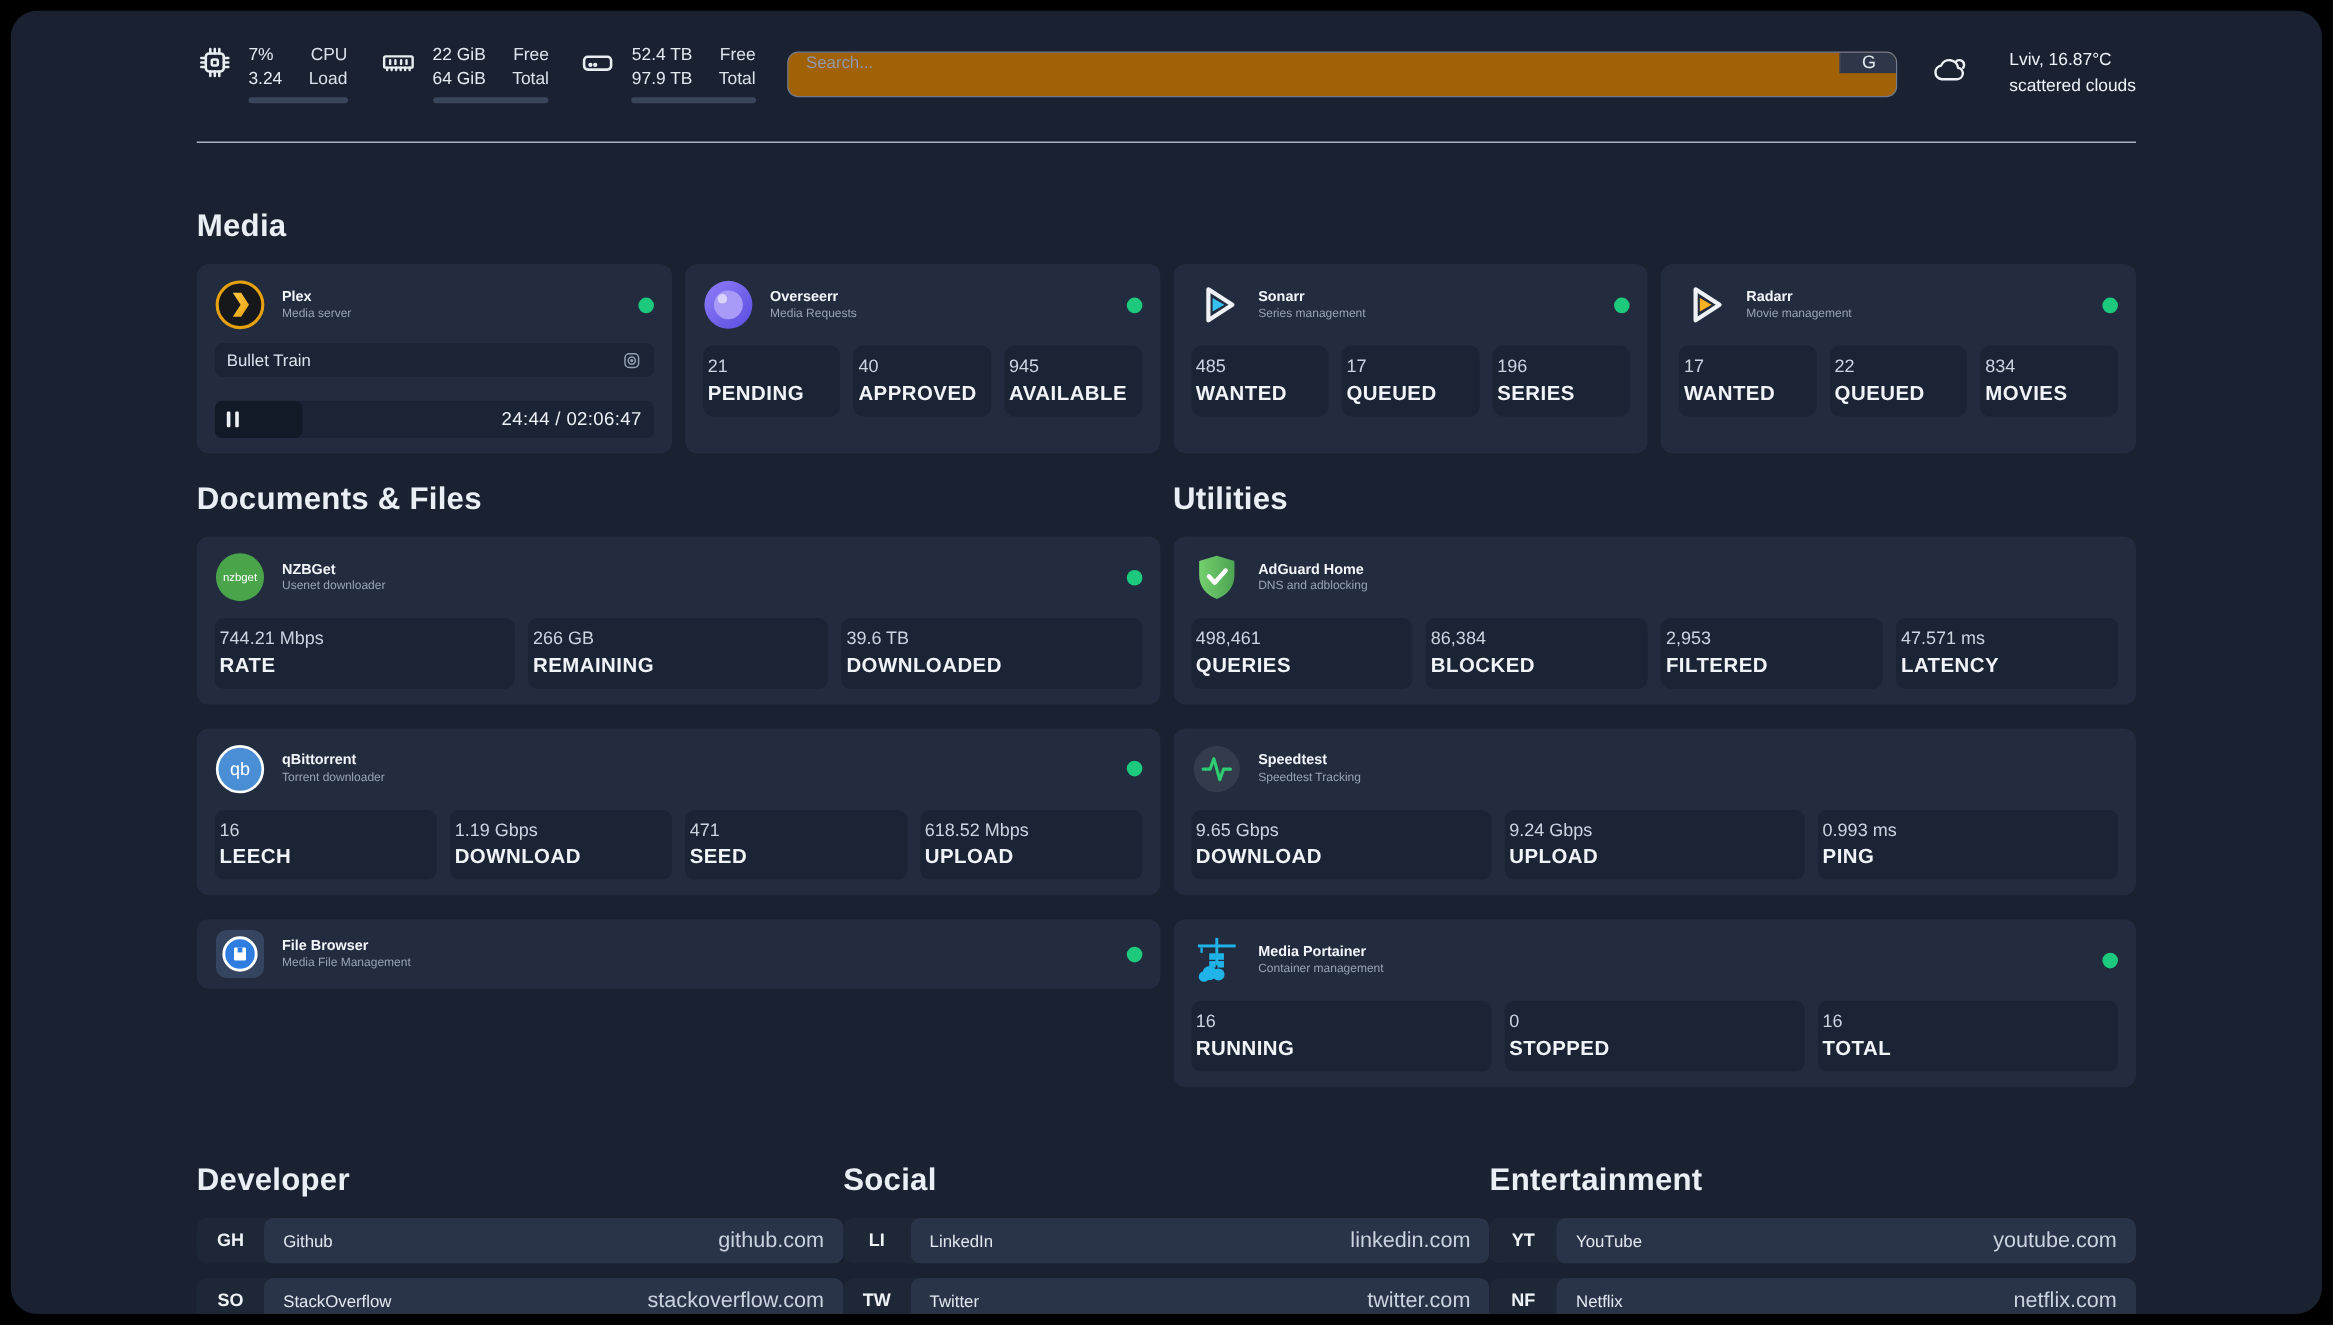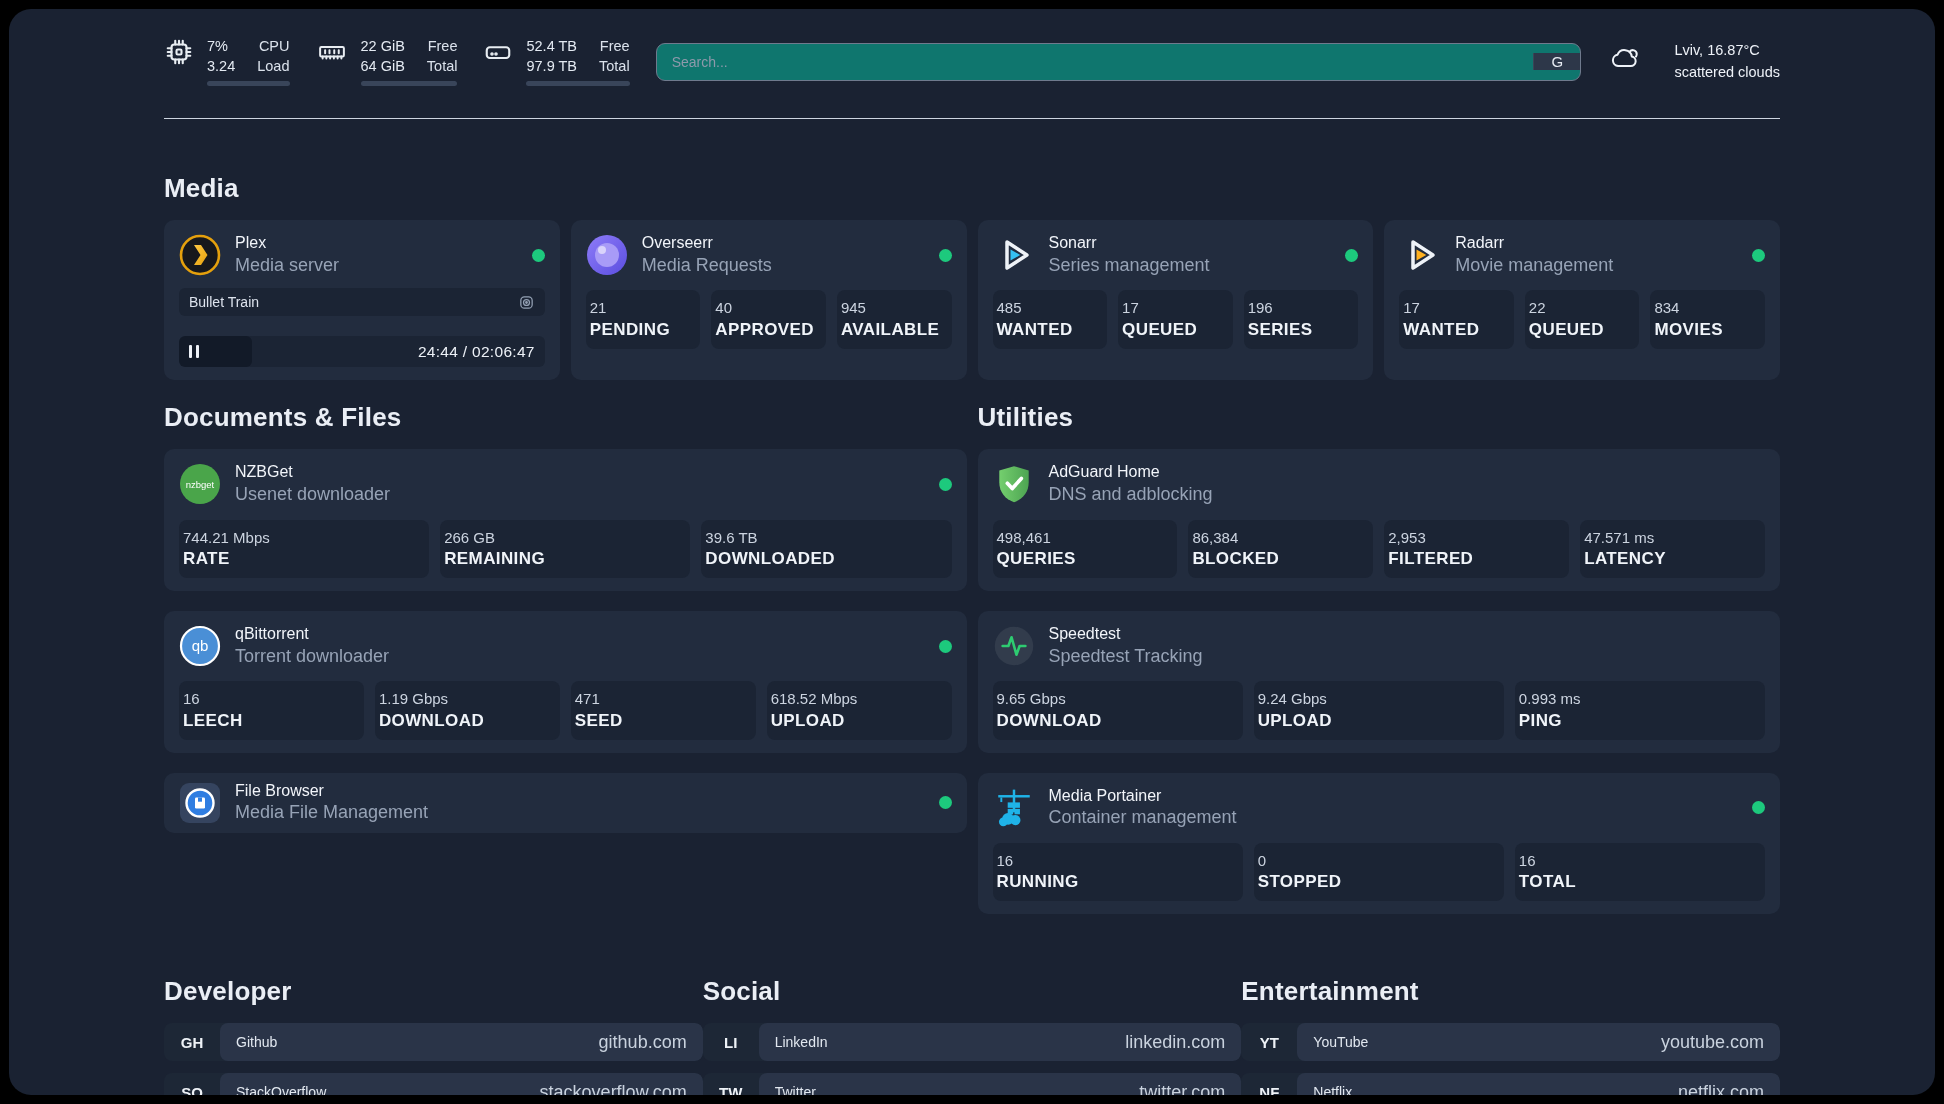--- a/index.html
+++ b/index.html
@@ -22,21 +22,21 @@
   
   .header{display:flex;align-items:center;gap:26px}
   .res{display:flex;align-items:flex-start;gap:13px}
   .res-icon svg{display:block}
   .res-body{display:flex;flex-direction:column}
   .res-grid{display:grid;grid-template-columns:auto auto;column-gap:22px;font-size:14.5px;color:#e4eaf2;font-weight:500;line-height:1.35}
   .res-grid .lbl{text-align:right;color:#dbe2ec}
   .res-bar{margin-top:5px;height:5px;background:#39455a;border-radius:3px;overflow:hidden}
   .res-fill{height:100%;background:#97a2b4;border-radius:3px}
 
-  .search{flex:1;display:flex;align-items:center;height:38px;border:1px solid #6f7a8d;border-radius:9px;background:#0f766e;overflow:hidden}
+  .search{flex:1;display:flex;align-items:flex-start;height:38px;border:1px solid #6f7a8d;border-radius:9px;background:#a16207;overflow:hidden}
   .search input{flex:1;background:transparent;border:none;outline:none;color:#e6ebf2;font-size:14px;padding:0 15px;font-family:inherit}
   .search input::placeholder{color:#8e99ab}
   .search-btn{width:47px;display:flex;align-items:center;justify-content:center;background:#2d3749;color:#e6ebf2;font-size:15px;border-left:1px solid #3a4557;cursor:pointer}
 
   .weather{display:flex;align-items:center;gap:31px;color:#eef2f8;font-size:14.5px;line-height:1.5;white-space:nowrap}
 
   .sep{height:1px;background:#cdd5e0;margin-top:32px}
 
   
   .section-title{font-size:26px;font-weight:600;color:#eaeef5;letter-spacing:.2px}
@@ -45,22 +45,22 @@
   .cols2{display:grid;grid-template-columns:1fr 1fr;gap:11px;margin-top:22px;align-items:start}
   .stack{display:flex;flex-direction:column;gap:20px;margin-top:16px}
 
   
   .card{background:var(--card);border-radius:10px;padding:13px 15px;cursor:pointer}
   .card.slim{padding:8px 15px}
   .chead{display:flex;align-items:center;gap:14px}
   .app-icon{width:42px;height:42px;flex:none}
   .app-icon svg{display:block;width:42px;height:42px}
   .ctext{display:flex;flex-direction:column}
-  .cname{font-size:16px;font-weight:400;color:#f2f5fa;line-height:1.3}
-  .cdesc{font-size:18px;color:var(--sub);line-height:1.3}
+  .cname{font-size:12px;font-weight:700;color:#f2f5fa;line-height:1.3}
+  .cdesc{font-size:10px;color:var(--sub);line-height:1.3}
   .dot{width:13px;height:13px;border-radius:50%;background:var(--green);margin-left:auto;flex:none}
 
   .stats{display:grid;gap:11px;margin-top:13px}
   .s3{grid-template-columns:repeat(3,1fr)}
   .s4{grid-template-columns:repeat(4,1fr)}
   .stat{background:var(--inset);border-radius:8px;padding:8px 4px 9px}
   .sval{font-size:15px;color:#ccd4e0;line-height:1.3}
   .slbl{font-size:17px;font-weight:700;color:#f0f4f9;margin-top:2px;letter-spacing:.4px}
 
   

